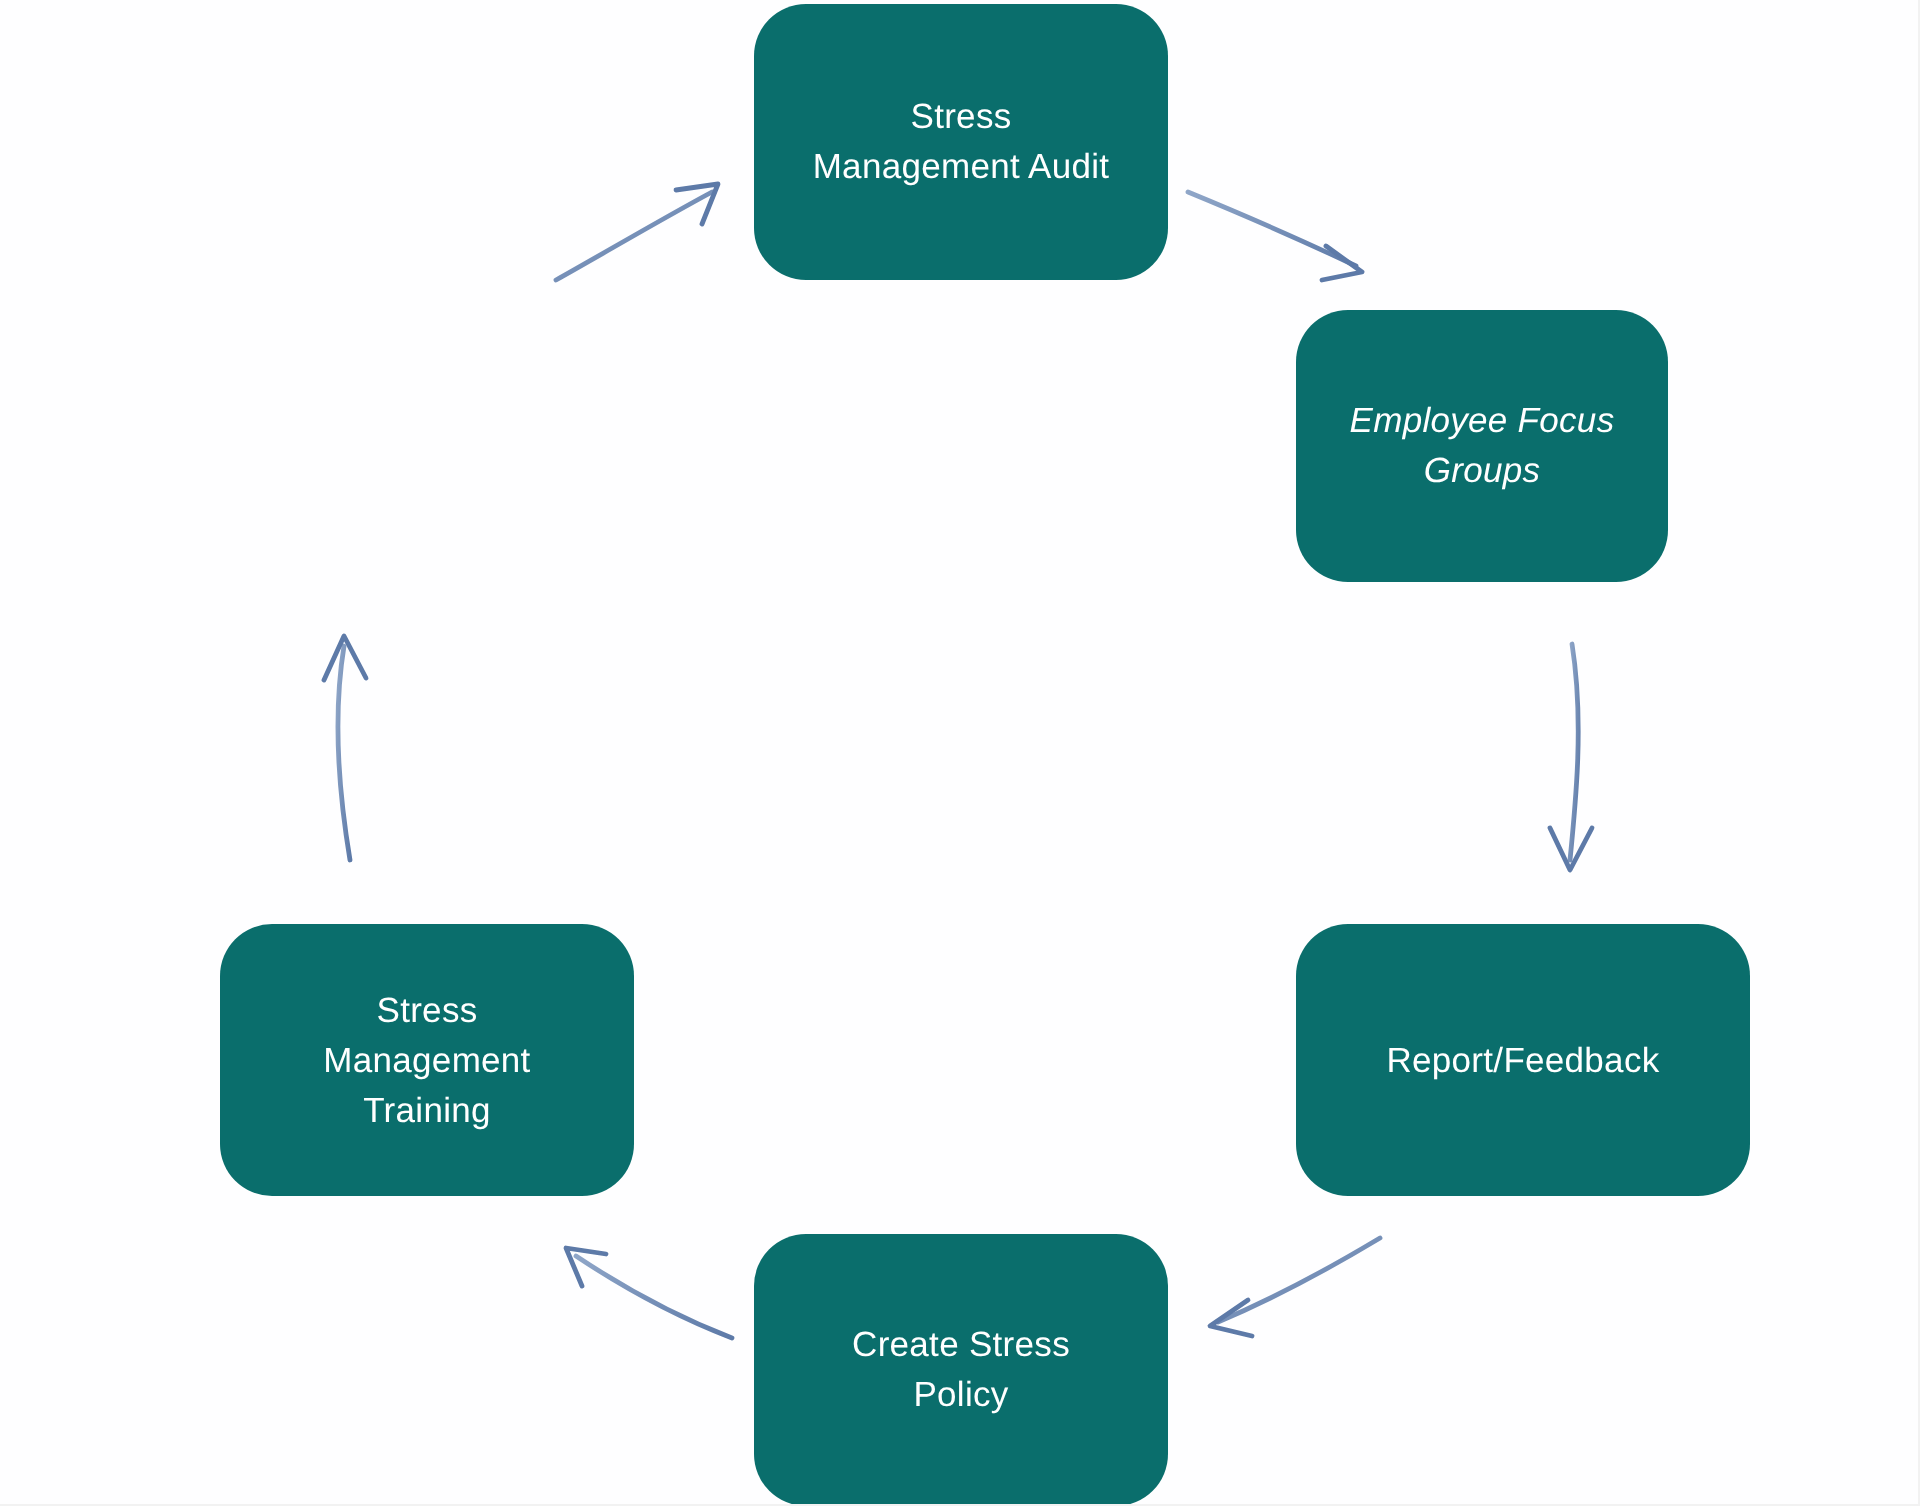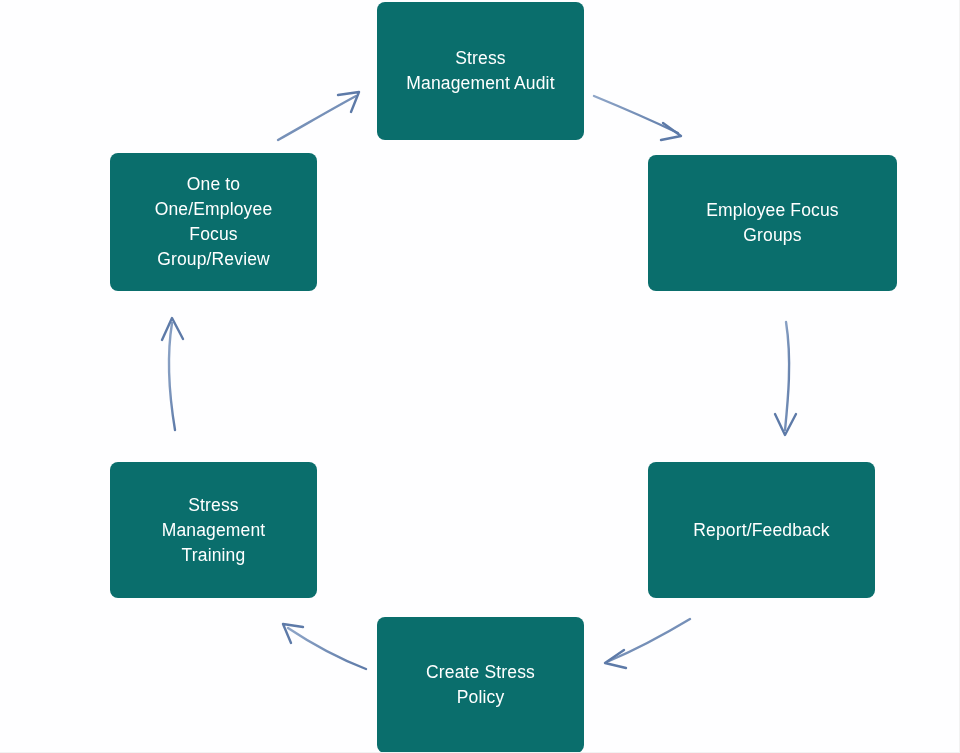--- a/index.html
+++ b/index.html
@@ -26,40 +26,40 @@
     left: 0;
     top: 0;
     width: 960px;
     height: 753px;
     pointer-events: none;
   }
   .node-box {
     position: absolute;
     box-sizing: border-box;
     background: #0a6e6c;
-    border-radius: 8px;
+    border-radius: 26px;
     display: flex;
     align-items: center;
     justify-content: center;
     text-align: center;
     color: #ffffff;
     font-size: 17.5px;
     line-height: 25px;
     letter-spacing: 0.15px;
     padding: 4px 8px;
     -webkit-font-smoothing: antialiased;
   }
   .node-label {
     display: block;
     white-space: pre-line;
   }
 
   
   #node-audit      { left: 377px; top: 2px;   width: 207px; height: 138px; }
-  #node-focus      { left: 648px; top: 155px; width: 249px; height: 136px; }
+  #node-focus      { left: 648px; top: 155px; width: 186px; height: 136px; font-style: italic; }
   #node-report     { left: 648px; top: 462px; width: 227px; height: 136px; }
   #node-policy     { left: 377px; top: 617px; width: 207px; height: 136px; text-align: center; }
   #node-training   { left: 110px; top: 462px; width: 207px; height: 136px; }
   #node-oneToOne   { left: 110px; top: 153px; width: 207px; height: 138px; }
 </style>
 </head>
 <body>
 
 <div id="diagram-canvas">
 
@@ -120,20 +120,14 @@
     <span class="node-label">Create Stress
 Policy</span>
   </div>
 
   <div class="node-box" id="node-training">
     <span class="node-label">Stress
 Management
 Training</span>
   </div>
 
-  <div class="node-box" id="node-oneToOne">
-    <span class="node-label">One to
-One/Employee
-Focus
-Group/Review</span>
-  </div>
 
 </div>
 
 </body></html>

